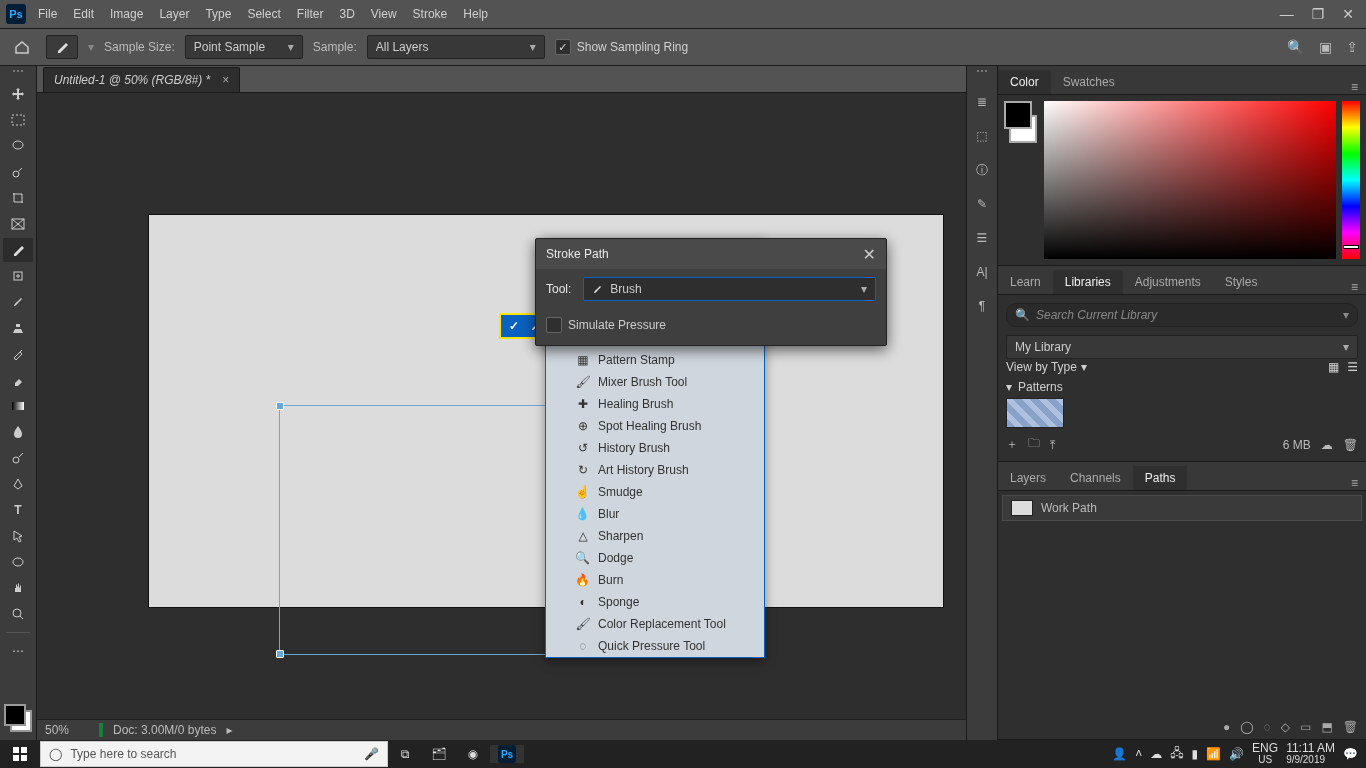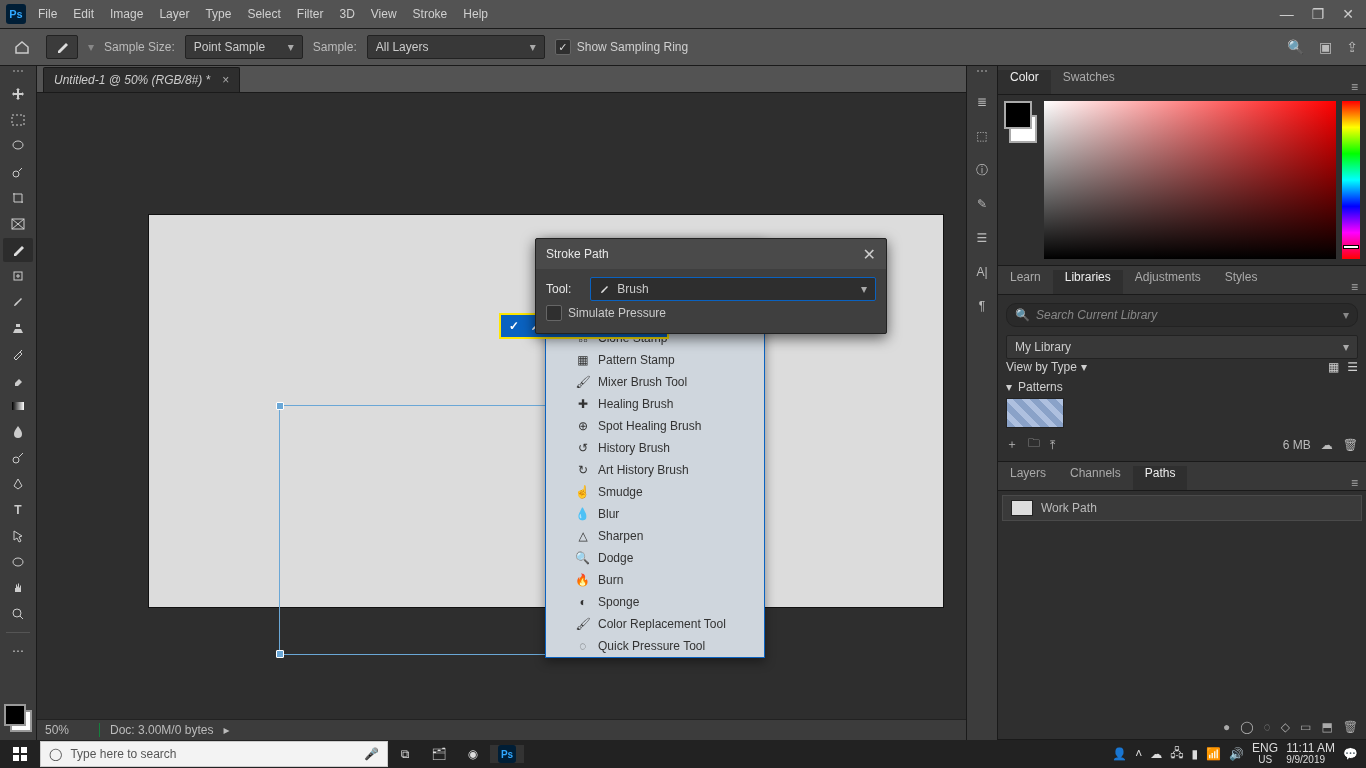--- a/index.html
+++ b/index.html
@@ -42,29 +42,29 @@
   .tabs{height:26px;display:flex;align-items:flex-end;padding-left:6px;gap:4px;border-bottom:1px solid var(--line);background:var(--bg4)}
   .tab{height:24px;background:#2e2e2e;color:#ccc;border:1px solid var(--line);border-bottom:none;border-radius:2px 2px 0 0;padding:0 10px;display:flex;align-items:center;gap:6px;font-style:italic}
   .tab .x{font-style:normal;color:#aaa;margin-left:6px}
   .canvas-wrap{flex:1;position:relative;overflow:hidden}
   .canvas{position:absolute;left:112px;top:122px;width:794px;height:392px;background:#dcdcdc;box-shadow:0 0 0 1px #111}
   .selbox{position:absolute;left:130px;top:190px;width:268px;height:248px;border:1px solid #6aa7d6}
   .selbox .h{position:absolute;width:6px;height:6px;background:#6aa7d6;border:1px solid #fff;border-radius:1px}
   .selbox .h.tl{left:-4px;top:-4px}.selbox .h.bl{left:-4px;bottom:-4px}
   
   .status{height:20px;background:#3c3c3c;display:flex;align-items:center;gap:10px;padding:0 8px;color:#bbb;border-top:1px solid #222}
-  .status .z{width:46px;border-right:1px solid #15803d;padding-right:8px}
+  .status .z{width:46px;border-right:4px solid #15803d;padding-right:8px}
   
   .rtabs{width:30px;background:#3c3c3c;border-left:1px solid var(--line);display:flex;flex-direction:column;align-items:center}
   .rtabs .grip{margin-top:4px}
   .rtabs .ri{width:24px;height:24px;display:flex;align-items:center;justify-content:center;margin-top:10px;color:#bbb}
   .panels{width:368px;background:#2f2f2f;border-left:1px solid var(--line);display:flex;flex-direction:column}
   .panel{border-bottom:1px solid var(--line)}
   .ptabs{height:28px;display:flex;align-items:flex-end;background:#383838;border-bottom:1px solid var(--line)}
-  .ptab{padding:0 12px;height:24px;display:flex;align-items:flex-start;color:#aaa}
+  .ptab{padding:0 12px;height:24px;display:flex;align-items:center;color:#aaa}
   .ptab.active{color:#eee;background:#2f2f2f}
   .pbody{background:#2f2f2f}
   
   .color-body{height:170px;display:flex;position:relative}
   .swatches{width:40px;display:flex;flex-direction:column;align-items:center;justify-content:flex-start;padding-top:6px}
   .swatches .big{width:24px;height:24px;border:2px solid #aaa;background:#000;position:relative}
   .swatches .big2{width:24px;height:24px;border:2px solid #aaa;background:#fff;margin-top:-14px;margin-left:10px}
   .color-field{flex:1;margin:6px;position:relative;background:linear-gradient(to right,#fff,#f00);}
   .color-field::after{content:"";position:absolute;inset:0;background:linear-gradient(to bottom,rgba(0,0,0,0),#000)}
   .hue{width:18px;margin:6px 6px 6px 0;background:linear-gradient(to bottom,#f00,#ff0,#0f0,#0ff,#00f,#f0f,#f00)}
@@ -81,21 +81,21 @@
   .path-row{display:flex;align-items:center;gap:8px;background:#3a3a3a;padding:4px 8px;border:1px solid #4a4a4a;margin:4px}
   .path-thumb{width:20px;height:14px;background:#ddd;border:1px solid #222}
   .path-label{color:#bbb}
   .layer-foot{margin-top:auto;height:24px;display:flex;align-items:center;gap:10px;justify-content:flex-end;color:#aaa;padding:0 8px}
   
   .dlg{position:absolute;left:498px;top:172px;width:350px;background:var(--dlg);color:var(--win);border-radius:2px;box-shadow:0 4px 14px rgba(0,0,0,.6);border:1px solid #222}
   .dlg-title{height:30px;display:flex;align-items:center;padding:0 10px;background:var(--dlgtop);color:#e8e8e8;border-top-left-radius:2px;border-top-right-radius:2px}
   .dlg-title .x{margin-left:auto;color:#ccc;font-size:16px}
   .dlg-body{padding:8px 10px 12px;display:flex;gap:10px;align-items:flex-start}
   .dlg-left{flex:1}
-  .dlg-row{display:flex;align-items:center;gap:19px;margin-bottom:4px}
+  .dlg-row{display:flex;align-items:center;gap:12px;margin-bottom:16px}
   .dlg-sel{flex:1}
   .dlg-btns{display:flex;flex-direction:column;gap:8px;width:76px}
   .pbtn{height:22px;border:1px solid #888;border-radius:11px;display:flex;align-items:center;justify-content:center;background:#3f3f3f;color:#e0e0e0}
   
   .dd{position:absolute;left:508px;top:145px;width:218px;background:#cfd6dd;color:#333;border:1px solid #0a62c0;box-shadow:0 4px 10px rgba(0,0,0,.4)}
   .dd .opt{display:flex;align-items:center;gap:8px;padding:2px 8px;height:18px}
   .dd .opt .chkcol{width:14px;text-align:center;color:#333}
   .dd .opt.sel{background:#0a62c0;color:#fff}
   .dd .opt .ico{width:14px;display:flex;justify-content:center}
   

